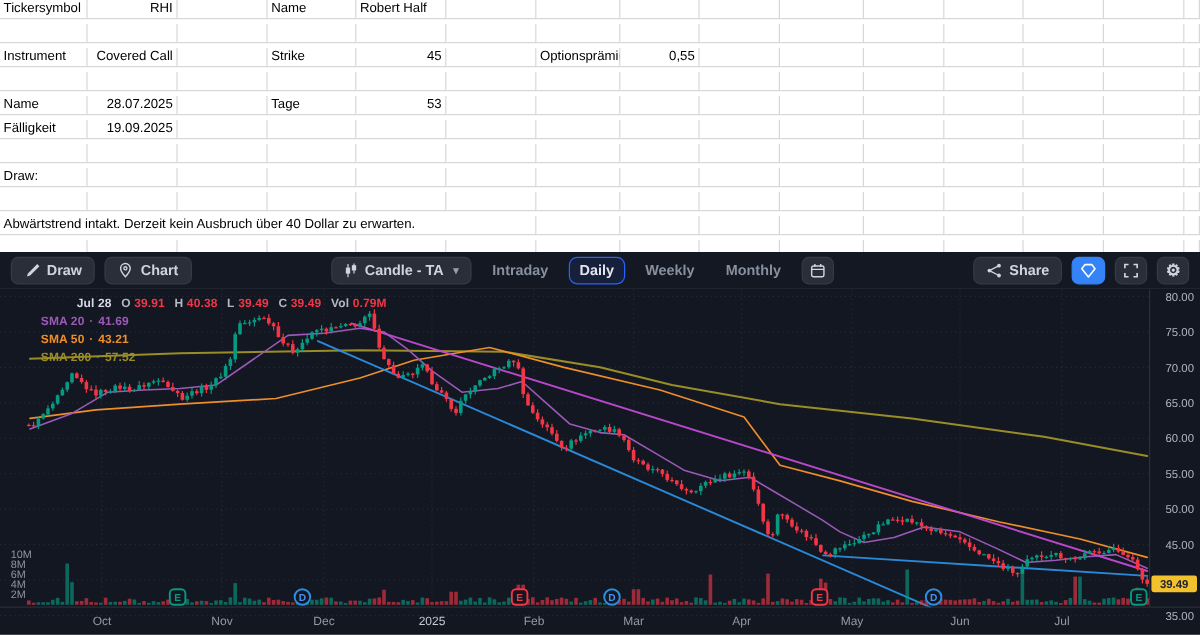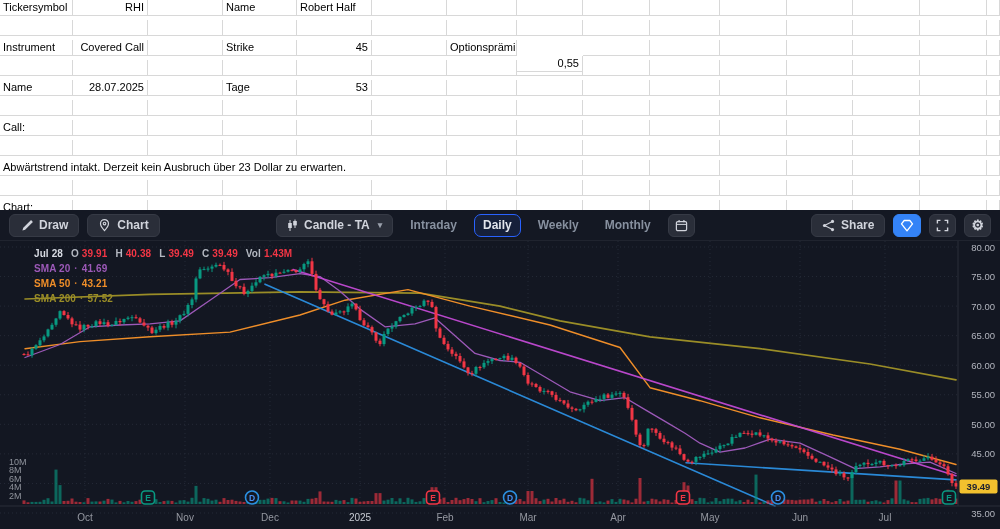--- a/index.html
+++ b/index.html
@@ -35,21 +35,21 @@
   .caret { font-size:9px; color:#9aa0ab; margin-left:2px; }
   .gear { font-size:14px; color:#d1d4dc; line-height:1; }
 
   #chartBody { position:relative; width:1000px; height:288px; }
   #chartSvg { position:absolute; top:0; left:0; }
 
   
   #legend { position:absolute; left:34px; top:5px; font-size:10px; font-weight:700;
             letter-spacing:.1px; pointer-events:none; }
   #legend .lrow { height:15px; line-height:15px; white-space:nowrap; }
-  .ldate { color:#d8dbe3; }
+  .ldate { color:#d8dbe3;margin-left:30px; }
   .llab  { color:#b4b8c1; margin-left:8px; margin-right:3px; }
   .lval  { color:#f23645; }
   .lrow.sma20  { color:#9c59b8; }
   .lrow.sma50  { color:#ef8e29; }
   .lrow.sma200 { color:#9a8d27; }
   .lsep { margin:0 4px; opacity:.85; }
 </style>
 </head>
 <body>
 
@@ -91,21 +91,21 @@
         <div class="scell" style="width: 13px;"></div>
       </div>
       <div class="srow">
         <div class="scell" style="width: 73px;">Instrument</div>
         <div class="scell r" style="width: 75px;">Covered Call</div>
         <div class="scell" style="width: 75px;"></div>
         <div class="scell" style="width: 74px;">Strike</div>
         <div class="scell r" style="width: 75px;">45</div>
         <div class="scell" style="width: 75px;"></div>
         <div class="scell" style="width: 70px;">Optionsprämie</div>
-        <div class="scell r" style="width: 66px; margin-top: 16px;">0,55</div>
+        <div class="scell r" style="width: 66px;">0,55</div>
         <div class="scell" style="width: 67px;"></div>
         <div class="scell" style="width: 70px;"></div>
         <div class="scell" style="width: 67px;"></div>
         <div class="scell" style="width: 66px;"></div>
         <div class="scell" style="width: 67px;"></div>
         <div class="scell" style="width: 67px;"></div>
         <div class="scell" style="width: 13px;"></div>
       </div>
       <div class="srow">
         <div class="scell" style="width: 73px;"></div>
@@ -135,38 +135,55 @@
         <div class="scell" style="width: 66px;"></div>
         <div class="scell" style="width: 67px;"></div>
         <div class="scell" style="width: 70px;"></div>
         <div class="scell" style="width: 67px;"></div>
         <div class="scell" style="width: 66px;"></div>
         <div class="scell" style="width: 67px;"></div>
         <div class="scell" style="width: 67px;"></div>
         <div class="scell" style="width: 13px;"></div>
       </div>
       <div class="srow">
+        <div class="scell" style="width: 73px;">Fälligkeit</div>
+        <div class="scell r" style="width: 75px;">19.09.2025</div>
+        <div class="scell" style="width: 75px;"></div>
+        <div class="scell" style="width: 74px;"></div>
+        <div class="scell" style="width: 75px;"></div>
+        <div class="scell" style="width: 75px;"></div>
+        <div class="scell" style="width: 70px;"></div>
+        <div class="scell" style="width: 66px;"></div>
+        <div class="scell" style="width: 67px;"></div>
+        <div class="scell" style="width: 70px;"></div>
+        <div class="scell" style="width: 67px;"></div>
+        <div class="scell" style="width: 66px;"></div>
+        <div class="scell" style="width: 67px;"></div>
+        <div class="scell" style="width: 67px;"></div>
+        <div class="scell" style="width: 13px;"></div>
+      </div>
+      <div class="srow">
         <div class="scell" style="width: 73px;"></div>
         <div class="scell" style="width: 75px;"></div>
         <div class="scell" style="width: 75px;"></div>
         <div class="scell" style="width: 74px;"></div>
         <div class="scell" style="width: 75px;"></div>
         <div class="scell" style="width: 75px;"></div>
         <div class="scell" style="width: 70px;"></div>
         <div class="scell" style="width: 66px;"></div>
         <div class="scell" style="width: 67px;"></div>
         <div class="scell" style="width: 70px;"></div>
         <div class="scell" style="width: 67px;"></div>
         <div class="scell" style="width: 66px;"></div>
         <div class="scell" style="width: 67px;"></div>
         <div class="scell" style="width: 67px;"></div>
         <div class="scell" style="width: 13px;"></div>
       </div>
       <div class="srow">
-        <div class="scell" style="width: 73px;">Call:</div>
+        <div class="scell" style="width: 73px;">Draw:</div>
         <div class="scell" style="width: 75px;"></div>
         <div class="scell" style="width: 75px;"></div>
         <div class="scell" style="width: 74px;"></div>
         <div class="scell" style="width: 75px;"></div>
         <div class="scell" style="width: 75px;"></div>
         <div class="scell" style="width: 70px;"></div>
         <div class="scell" style="width: 66px;"></div>
         <div class="scell" style="width: 67px;"></div>
         <div class="scell" style="width: 70px;"></div>
         <div class="scell" style="width: 67px;"></div>
@@ -186,21 +203,21 @@
         <div class="scell" style="width: 66px;"></div>
         <div class="scell" style="width: 67px;"></div>
         <div class="scell" style="width: 70px;"></div>
         <div class="scell" style="width: 67px;"></div>
         <div class="scell" style="width: 66px;"></div>
         <div class="scell" style="width: 67px;"></div>
         <div class="scell" style="width: 67px;"></div>
         <div class="scell" style="width: 13px;"></div>
       </div>
       <div class="srow">
-        <div class="scell spanned" style="width: 447px;">Abwärtstrend intakt. Derzeit kein Ausbruch über 23 Dollar zu erwarten.</div>
+        <div class="scell spanned" style="width: 447px;">Abwärtstrend intakt. Derzeit kein Ausbruch über 40 Dollar zu erwarten.</div>
         <div class="scell" style="width: 70px;"></div>
         <div class="scell" style="width: 66px;"></div>
         <div class="scell" style="width: 67px;"></div>
         <div class="scell" style="width: 70px;"></div>
         <div class="scell" style="width: 67px;"></div>
         <div class="scell" style="width: 66px;"></div>
         <div class="scell" style="width: 67px;"></div>
         <div class="scell" style="width: 67px;"></div>
         <div class="scell" style="width: 13px;"></div>
       </div>
@@ -1126,21 +1143,21 @@
             <text x="445" y="280" text-anchor="middle" font-size="10" fill="#9598a1" font-family="Liberation Sans, sans-serif">Feb</text>
             <text x="528" y="280" text-anchor="middle" font-size="10" fill="#9598a1" font-family="Liberation Sans, sans-serif">Mar</text>
             <text x="618" y="280" text-anchor="middle" font-size="10" fill="#9598a1" font-family="Liberation Sans, sans-serif">Apr</text>
             <text x="710" y="280" text-anchor="middle" font-size="10" fill="#9598a1" font-family="Liberation Sans, sans-serif">May</text>
             <text x="800" y="280" text-anchor="middle" font-size="10" fill="#9598a1" font-family="Liberation Sans, sans-serif">Jun</text>
             <text x="885" y="280" text-anchor="middle" font-size="10" fill="#9598a1" font-family="Liberation Sans, sans-serif">Jul</text>
           </g>
         </svg>
       <div id="legend">
         <div class="lrow ohlc">
-          <span class="ldate">Jul 28</span><span class="llab">O</span><span class="lval">39.91</span><span class="llab">H</span><span class="lval">40.38</span><span class="llab">L</span><span class="lval">39.49</span><span class="llab">C</span><span class="lval">39.49</span><span class="llab">Vol</span><span class="lval">1.43M</span>
+          <span class="ldate">Jul 28</span><span class="llab">O</span><span class="lval">39.91</span><span class="llab">H</span><span class="lval">40.38</span><span class="llab">L</span><span class="lval">39.49</span><span class="llab">C</span><span class="lval">39.49</span><span class="llab">Vol</span><span class="lval">0.79M</span>
         </div>
         <div class="lrow sma20"><span>SMA 20</span><span class="lsep">·</span><span>41.69</span></div>
         <div class="lrow sma50"><span>SMA 50</span><span class="lsep">·</span><span>43.21</span></div>
         <div class="lrow sma200"><span>SMA 200</span><span class="lsep">·</span><span>57.52</span></div>
       </div>
     </div>
   </div>
 </div>
 
 </body></html>

